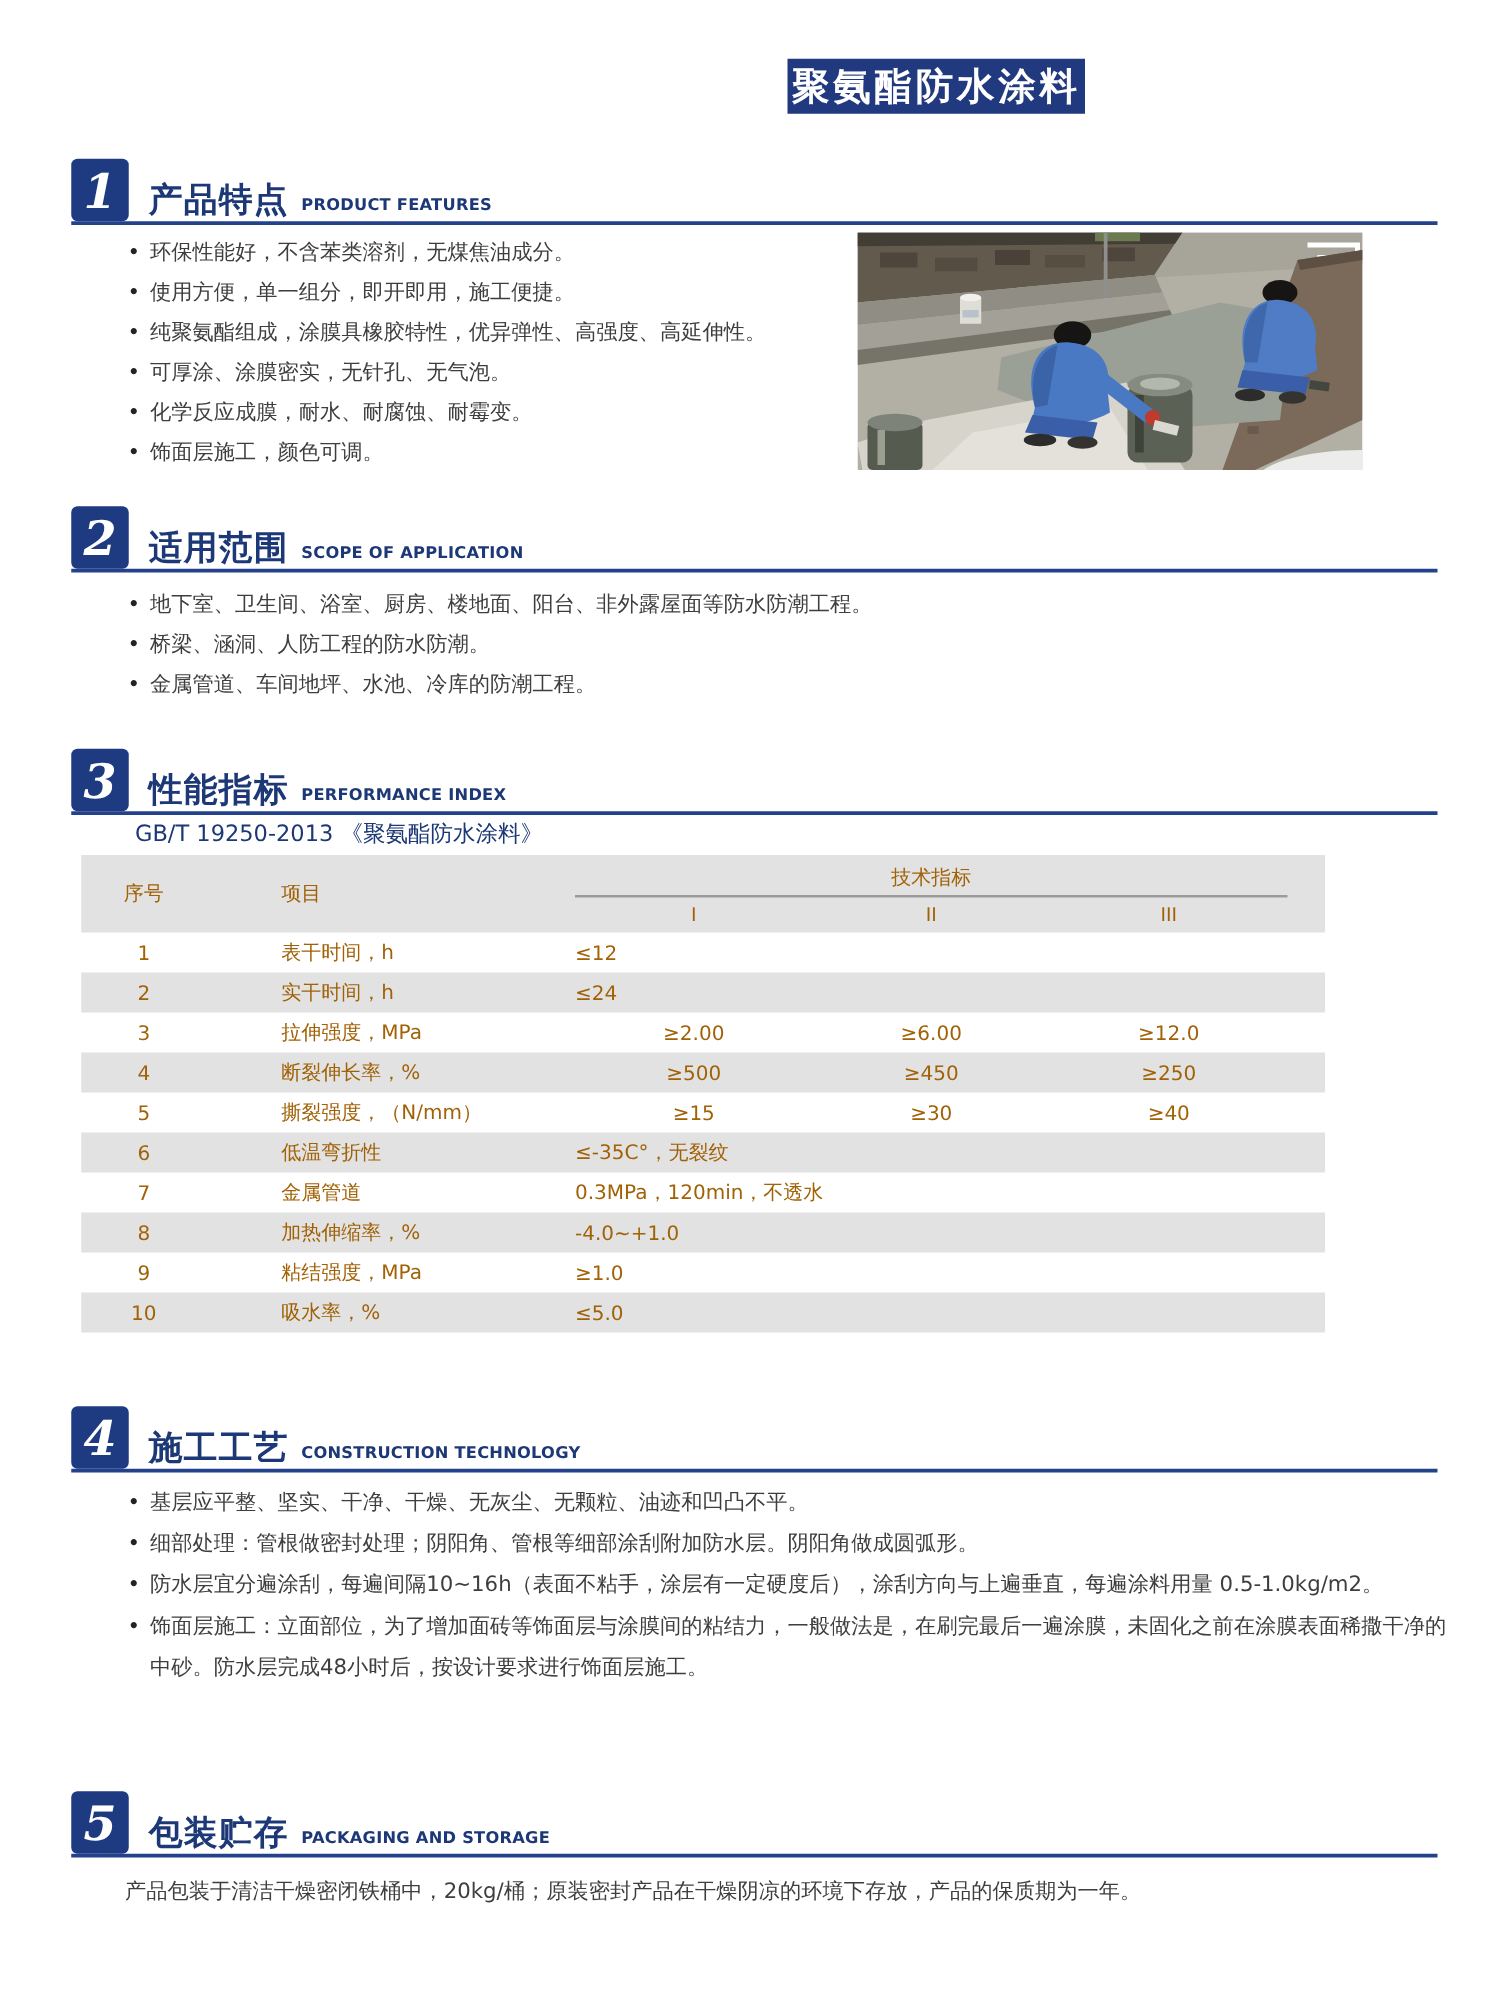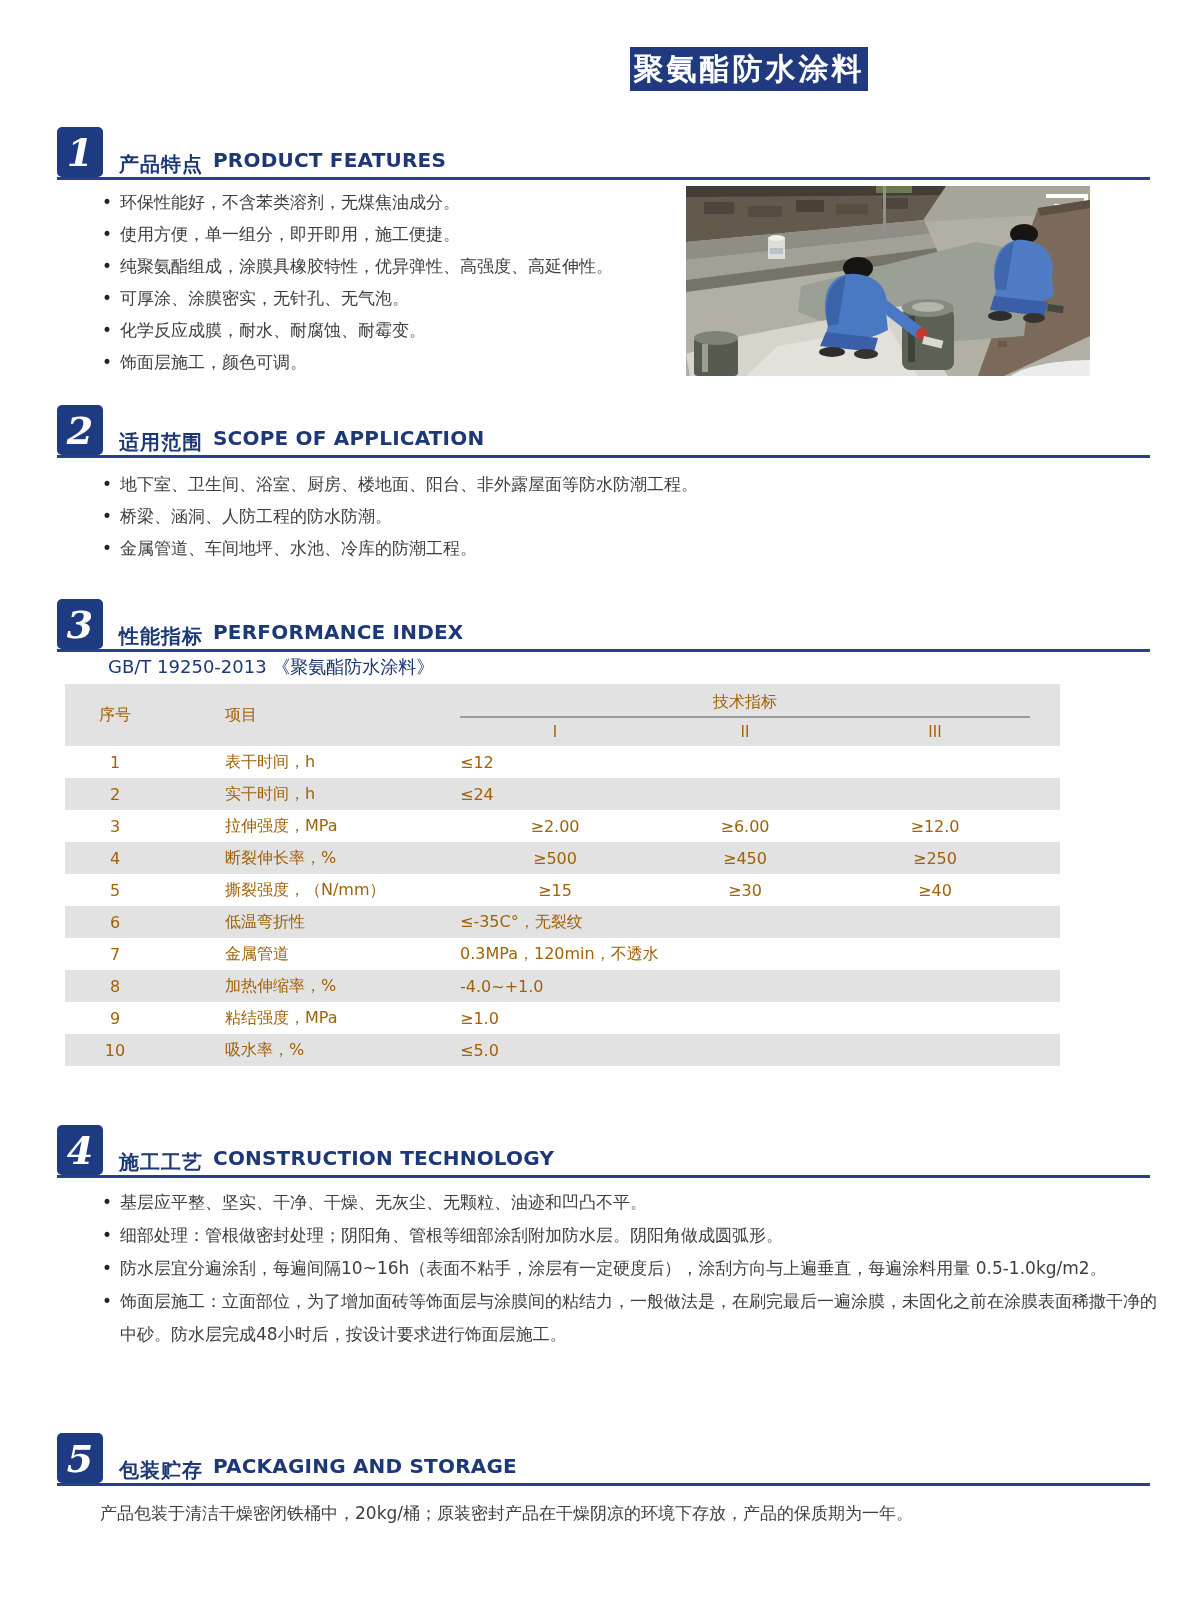--- a/index.html
+++ b/index.html
@@ -11,23 +11,23 @@
             background:#21397e; color:#ffffff; font-size:30px; font-weight:700;
             letter-spacing:3px; display:flex; align-items:center; justify-content:center; }
 
   
   .sec-head { position:absolute; left:57px; width:1093px; height:54px;
               border-bottom:3px solid #24418c; display:flex; align-items:flex-end; }
   .num-box { width:46px; height:50px; background:#1e3b82; border-radius:5px;
              color:#fff; font-family:"DejaVu Serif","Liberation Serif",serif;
              font-style:italic; font-weight:700; font-size:38px;
              display:flex; align-items:center; justify-content:center; flex:0 0 auto; }
-  .sec-title { color:#1d3876; font-size:20px; font-weight:700; line-height:1;
+  .sec-title { color:#1d3876; font-size:27px; font-weight:700; line-height:1;
                margin-left:16px; padding-bottom:3px; letter-spacing:1px; }
-  .sec-sub { color:#1d3876; font-size:20px; font-weight:700; margin-left:10px;
+  .sec-sub { color:#1d3876; font-size:13px; font-weight:700; margin-left:10px;
              padding-bottom:5px; letter-spacing:0.2px; }
 
   
   ul.blist { list-style:none; position:absolute; }
   ul.blist li { position:relative; padding-left:20px; color:#3e3e3e;
                 font-size:17px; line-height:32px; }
   ul.blist .dot { position:absolute; left:2px; top:0; color:#222; }
   ul.wide li { line-height:33px; }
 
   

